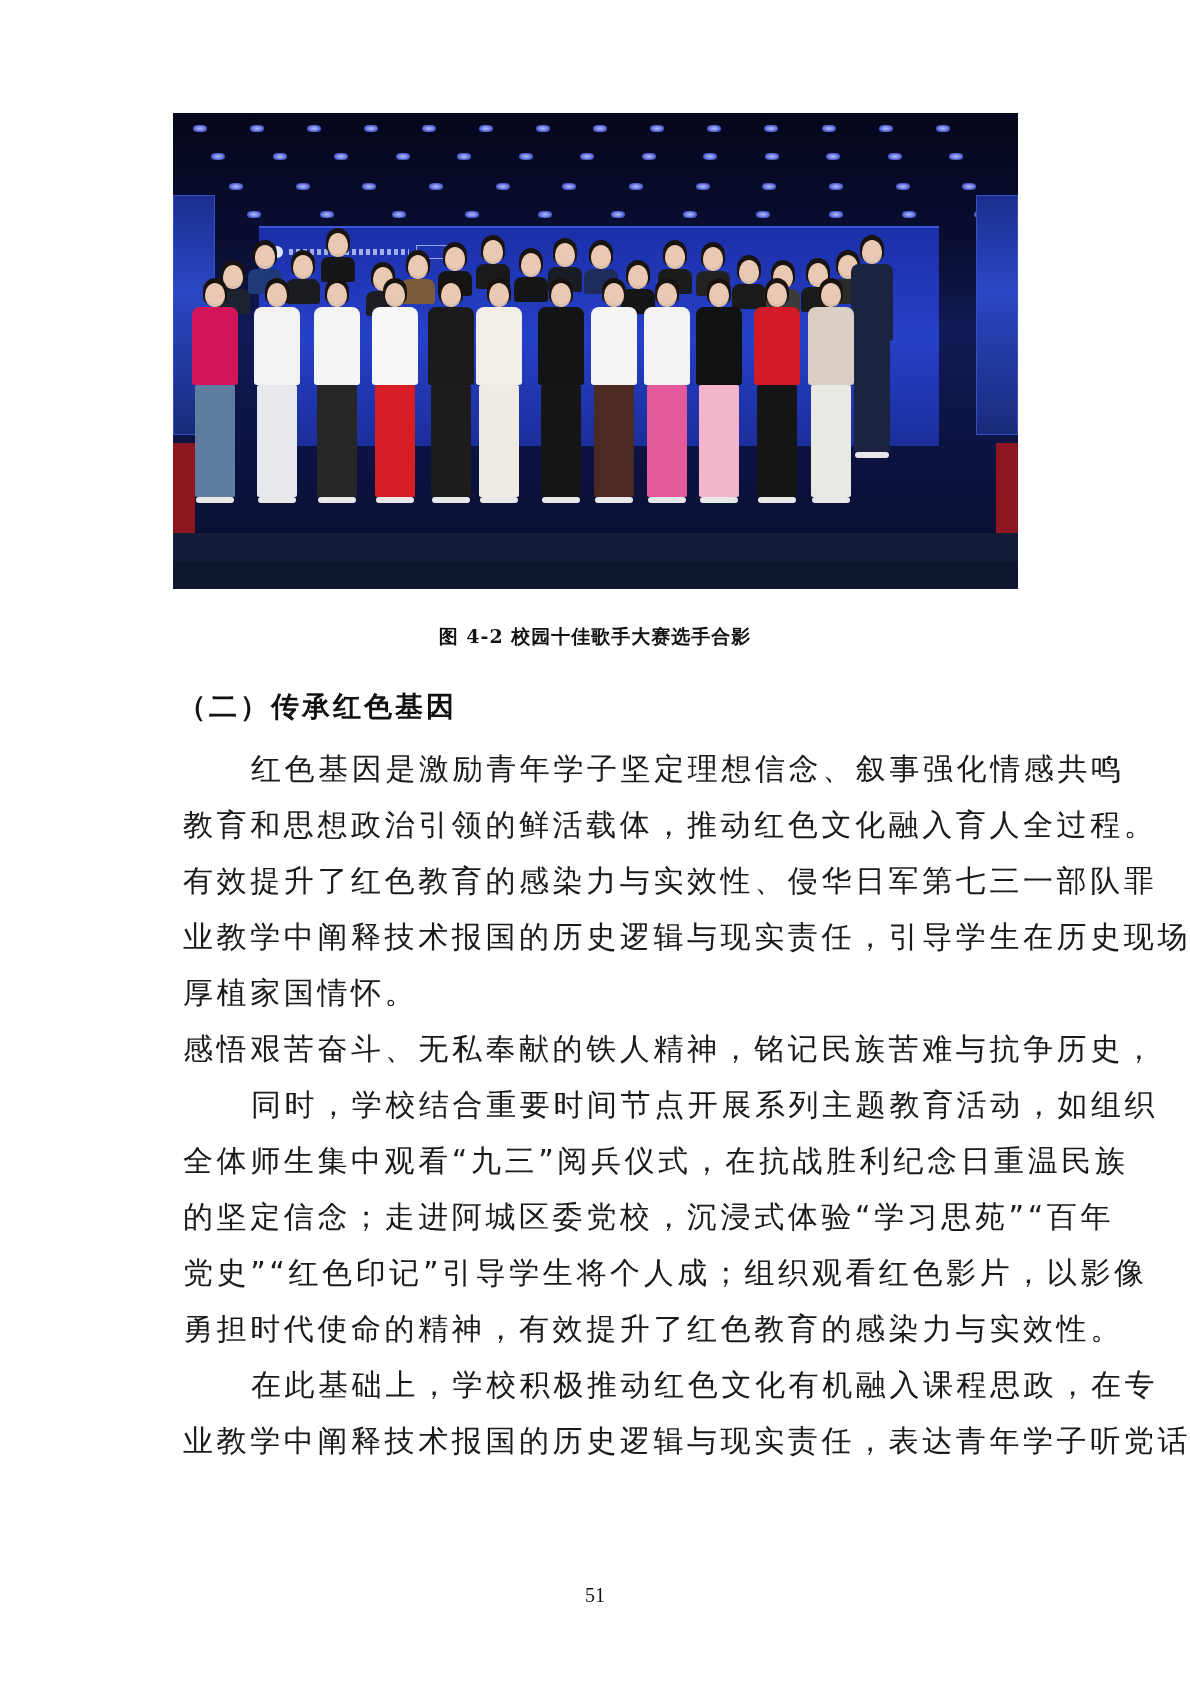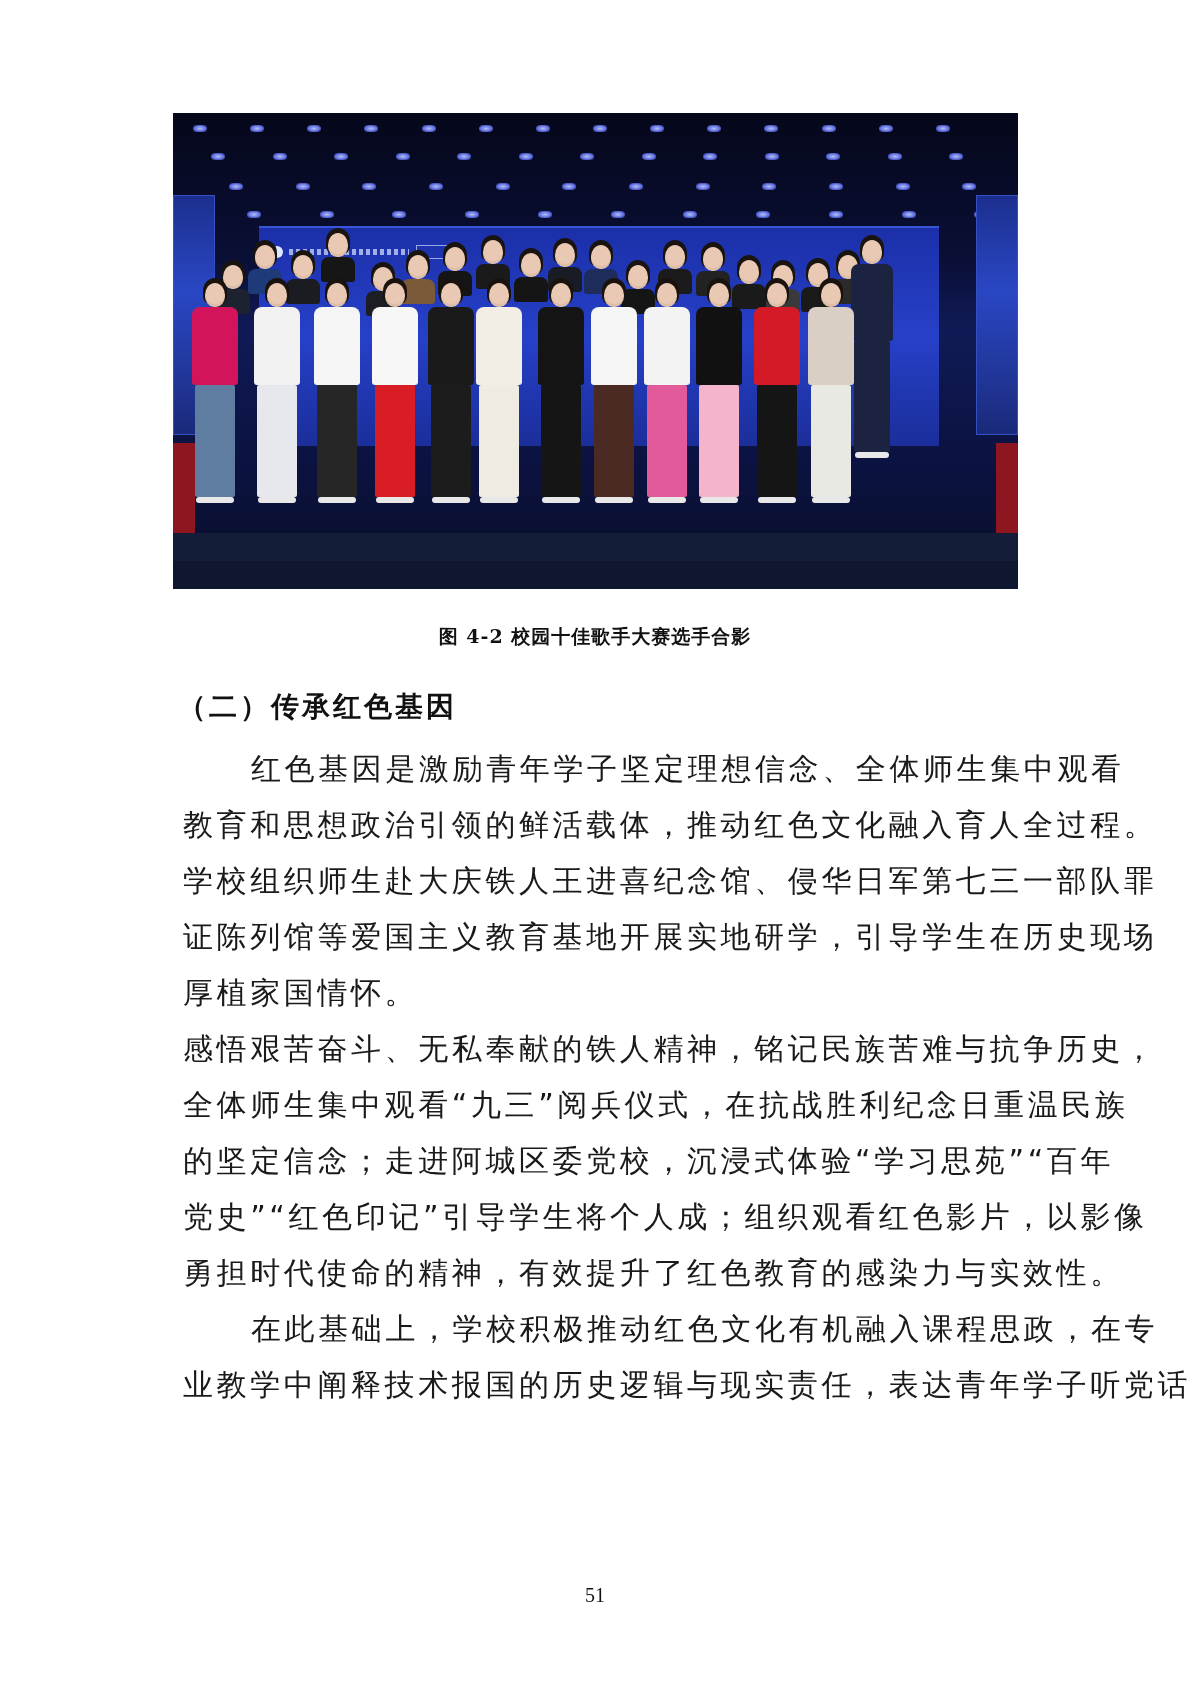--- a/index.html
+++ b/index.html
@@ -339,28 +339,29 @@
       </div>
     </div>
 </div>
 
 <div class="caption">图 4-2 校园十佳歌手大赛选手合影</div>
 
 <div class="section-heading">（二）传承红色基因</div>
 
 <div class="body-text">
   <div class="para">
-    <span class="line" style="padding-left:68px">红色基因是激励青年学子坚定理想信念、全体师生集中观看</span>
+    <span class="line" style="padding-left:68px">红色基因是激励青年学子坚定理想信念、叙事强化情感共鸣</span>
     <span class="line">教育和思想政治引领的鲜活载体，推动红色文化融入育人全过程。</span>
-    <span class="line">学校组织师生赴大庆铁人王进喜纪念馆、侵华日军第七三一部队罪</span>
-    <span class="line">证陈列馆等爱国主义教育基地开展实地研学，引导学生在历史现场</span>
+    <span class="line">有效提升了红色教育的感染力与实效性、侵华日军第七三一部队罪</span>
+    <span class="line">业教学中阐释技术报国的历史逻辑与现实责任，引导学生在历史现场</span>
     <span class="line">厚植家国情怀。</span>
     <span class="line">感悟艰苦奋斗、无私奉献的铁人精神，铭记民族苦难与抗争历史，</span>
   </div>
   <div class="para">
+    <span class="line" style="padding-left:68px">同时，学校结合重要时间节点开展系列主题教育活动，如组织</span>
     <span class="line">全体师生集中观看“九三”阅兵仪式，在抗战胜利纪念日重温民族</span>
     <span class="line">的坚定信念；走进阿城区委党校，沉浸式体验“学习思苑”“百年</span>
     <span class="line">党史”“红色印记”引导学生将个人成；组织观看红色影片，以影像</span>
     <span class="line">勇担时代使命的精神，有效提升了红色教育的感染力与实效性。</span>
   </div>
   <div class="para">
     <span class="line" style="padding-left:68px">在此基础上，学校积极推动红色文化有机融入课程思政，在专</span>
     <span class="line">业教学中阐释技术报国的历史逻辑与现实责任，表达青年学子听党话</span>
   </div>
 </div>

